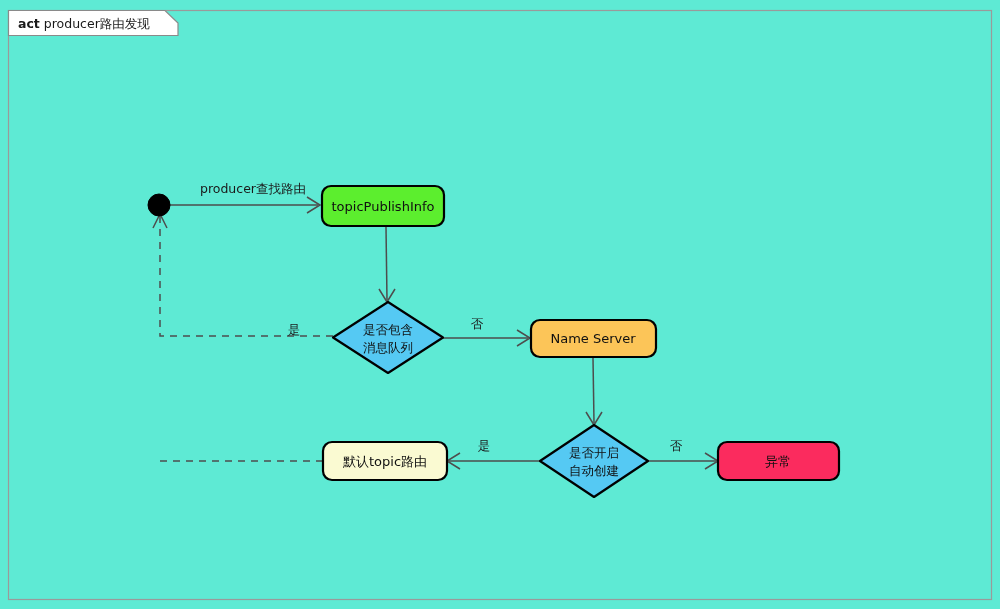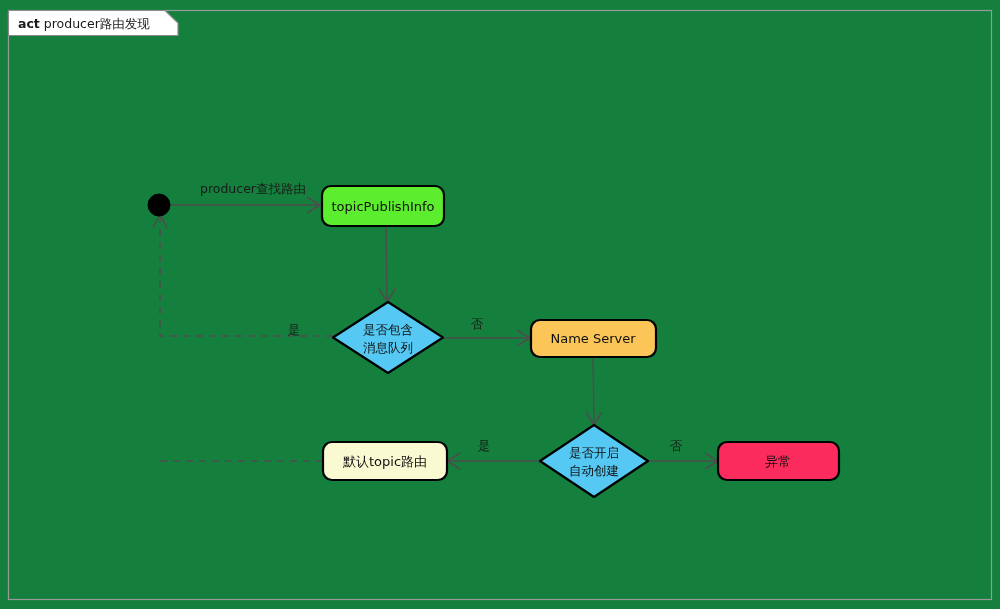--- a/index.html
+++ b/index.html
@@ -7,21 +7,21 @@
     padding: 0;
     background: #ffffff;
   }
   body {
     font-family: "DejaVu Sans", "Liberation Sans", sans-serif;
   }
   #canvas {
     position: relative;
     width: 1000px;
     height: 609px;
-    background: #15803d;
+    background: #5eead4;
     overflow: hidden;
   }
   svg.diagram {
     position: absolute;
     left: 0;
     top: 0;
     width: 1000px;
     height: 609px;
   }
   .frame-border {

